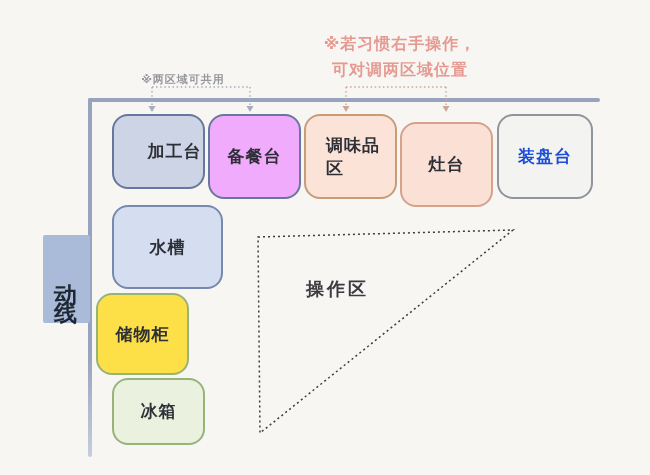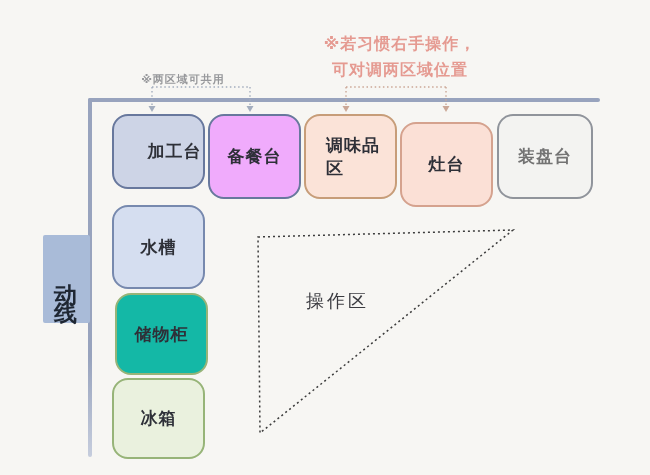--- a/index.html
+++ b/index.html
@@ -47,21 +47,21 @@
     left:108px;top:60px;width:150px;
     font-size:11px;letter-spacing:1px;margin-top:12px;
   }
   .note-right{
     left:318px;top:31px;width:164px;
     font-size:16px;letter-spacing:1px;line-height:26px;
   }
   
   .tri-label{
     position:absolute;left:306px;top:277px;
-    font-size:18px;font-weight:400;letter-spacing:3px;margin-top:12px;
+    font-size:18px;font-weight:700;letter-spacing:3px;
   }
   .overlay{
     position:absolute;left:0;top:0;pointer-events:none;
   }
 </style>
 </head>
 <body>
 
 <div class="canvas">
 
@@ -99,21 +99,21 @@
 
     <polygon points="258,237 513,230 260,433" fill="none" stroke-width="1.5" stroke-dasharray="2,3" style="stroke: rgb(60, 60, 60);"></polygon>
   </svg>
 
   <div class="flow-label" style="background: rgb(169, 187, 216); color: rgb(31, 39, 51);">动线</div>
 
   <div class="station" style="left: 112px; top: 114px; width: 93px; height: 75px; background: rgb(205, 212, 230); border-color: rgb(104, 120, 157); color: rgb(46, 48, 56); padding-left: 32px;">加工台</div>
   <div class="station" style="left: 208px; top: 114px; width: 93px; height: 85px; background: #f0abfc; border-color: rgb(104, 120, 157); color: rgb(46, 48, 56);">备餐台</div>
   <div class="station" style="left: 304px; top: 114px; width: 93px; height: 85px; background: rgb(251, 227, 216); border-color: rgb(199, 157, 121); color: rgb(46, 48, 56); padding-left: 20px;">调味品区</div>
   <div class="station" style="left: 400px; top: 122px; width: 93px; height: 85px; background: rgb(251, 224, 214); border-color: rgb(213, 162, 142); color: rgb(46, 48, 56);">灶台</div>
-  <div class="station" style="left: 497px; top: 114px; width: 96px; height: 85px; background: rgb(243, 243, 241); border-color: rgb(144, 148, 155); color: #737373;">装盘台</div>
+  <div class="station" style="left: 497px; top: 114px; width: 96px; height: 85px; background: rgb(243, 243, 241); border-color: rgb(144, 148, 155); color: #1d4ed8;">装盘台</div>
 
-  <div class="station" style="left: 112px; top: 205px; width: 93px; height: 84px; background: rgb(213, 222, 240); border-color: rgb(119, 137, 174); color: rgb(46, 48, 56);">水槽</div>
-  <div class="station" style="left: 115px; top: 293px; width: 93px; height: 82px; background: #14b8a6; border-color: rgb(151, 180, 120); color: rgb(46, 48, 56);">储物柜</div>
-  <div class="station" style="left: 112px; top: 378px; width: 93px; height: 81px; background: rgb(234, 241, 222); border-color: rgb(151, 180, 120); color: rgb(46, 48, 56);">冰箱</div>
+  <div class="station" style="left: 112px; top: 205px; width: 111px; height: 84px; background: rgb(213, 222, 240); border-color: rgb(119, 137, 174); color: rgb(46, 48, 56);">水槽</div>
+  <div class="station" style="left: 96px; top: 293px; width: 93px; height: 82px; background: #fde047; border-color: rgb(151, 180, 120); color: rgb(46, 48, 56);">储物柜</div>
+  <div class="station" style="left: 112px; top: 378px; width: 93px; height: 67px; background: rgb(234, 241, 222); border-color: rgb(151, 180, 120); color: rgb(46, 48, 56);">冰箱</div>
 
   <div class="tri-label" style="color: rgb(59, 59, 64);">操作区</div>
 
 </div>
 
 </body></html>

